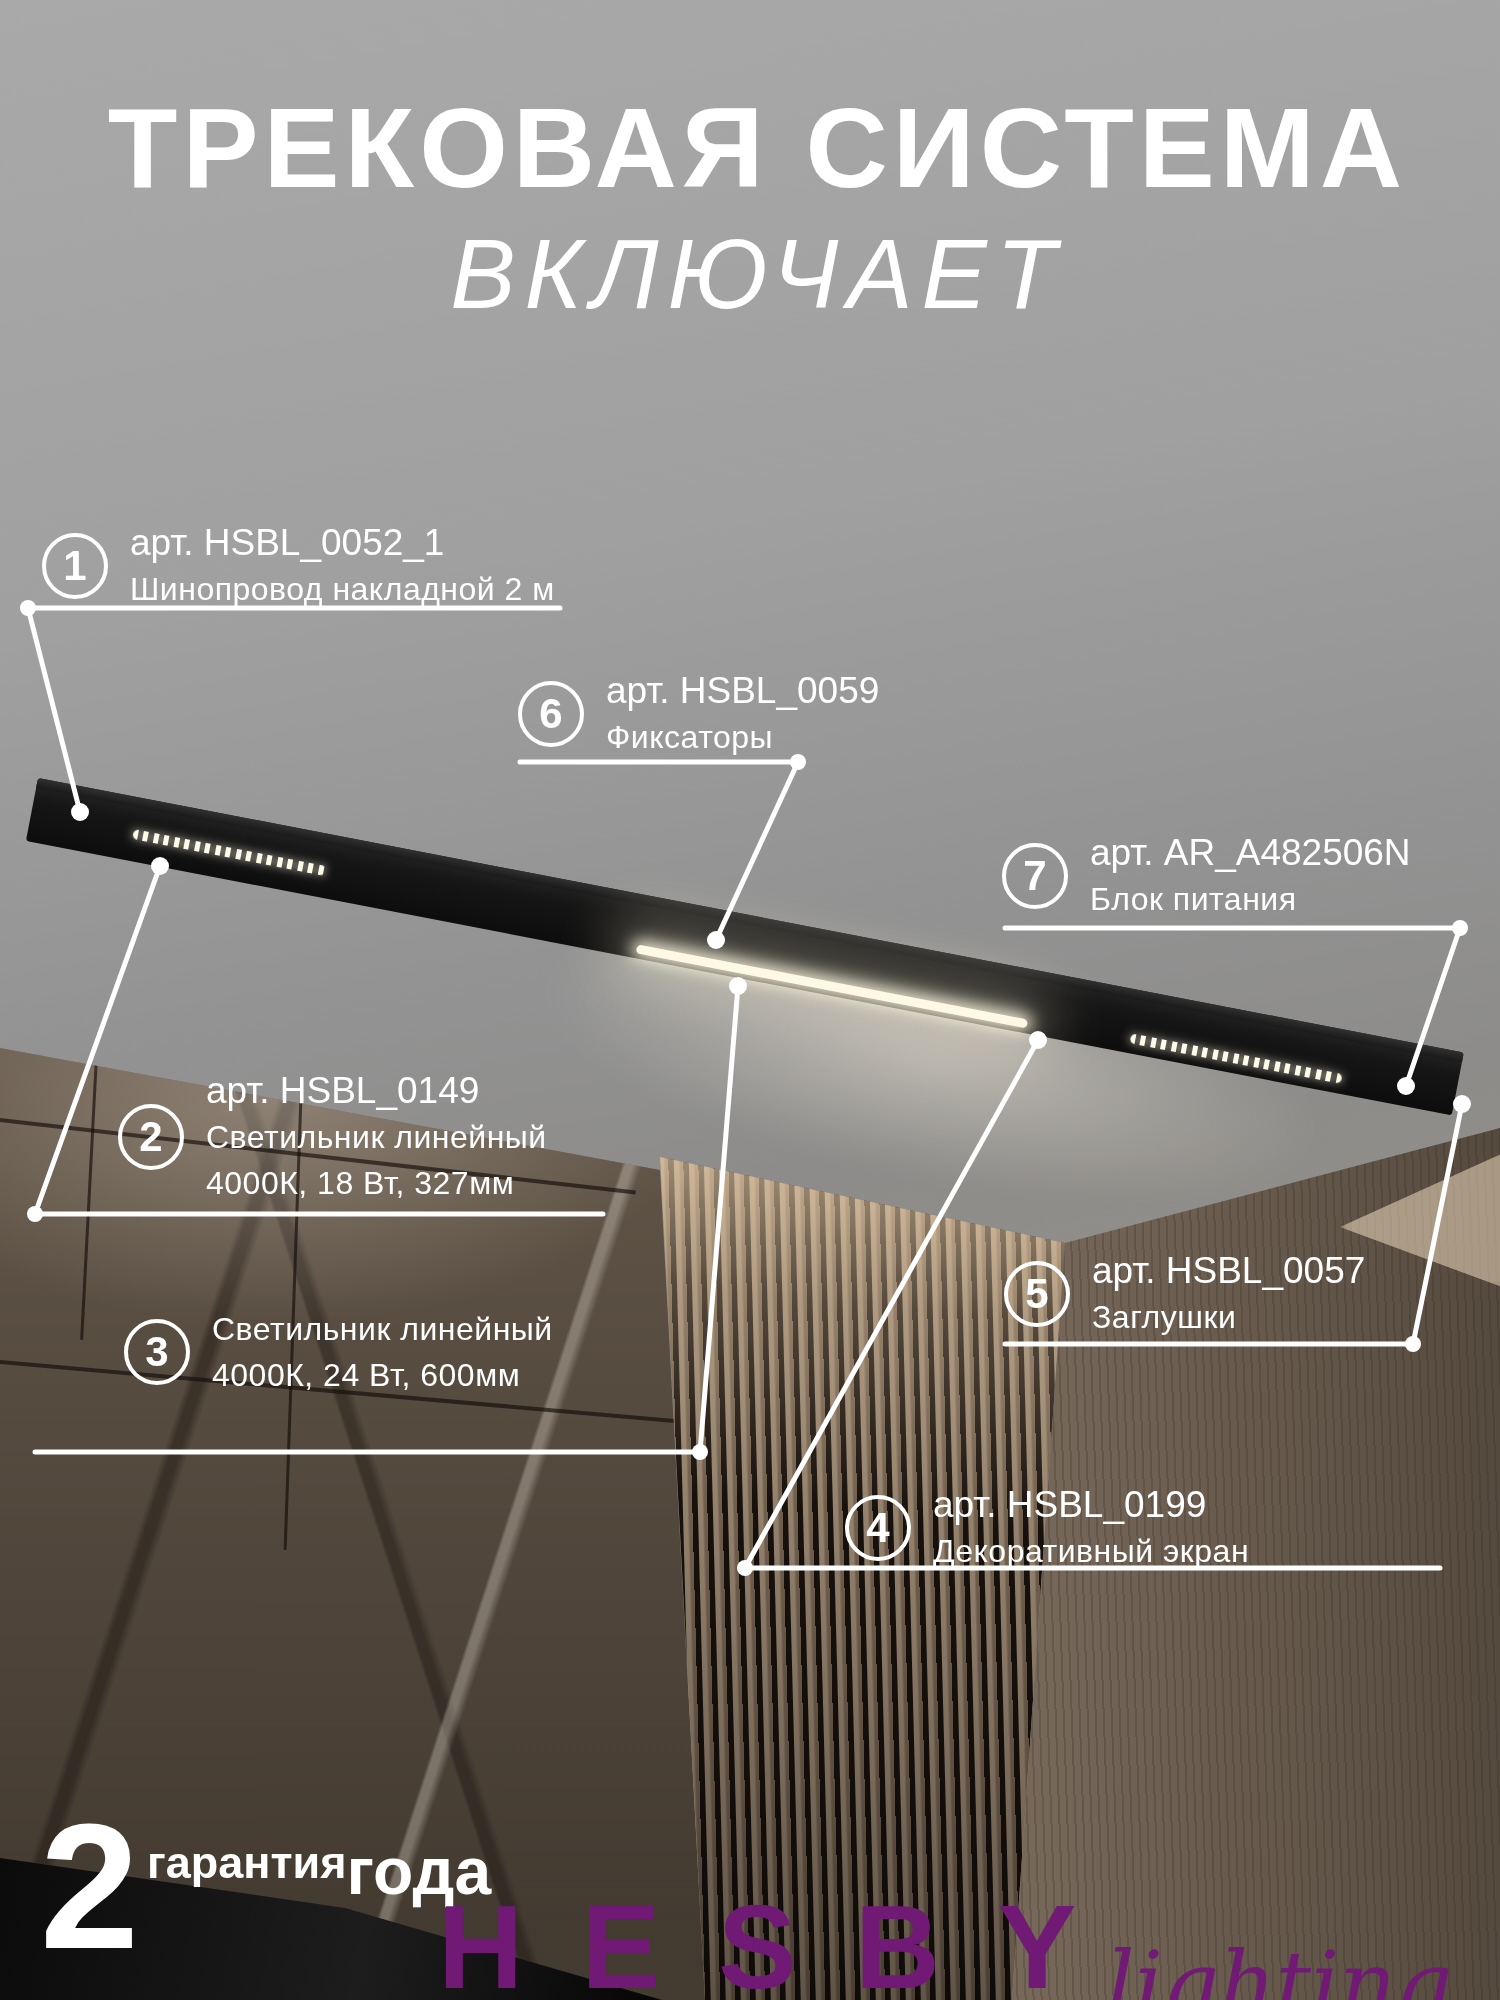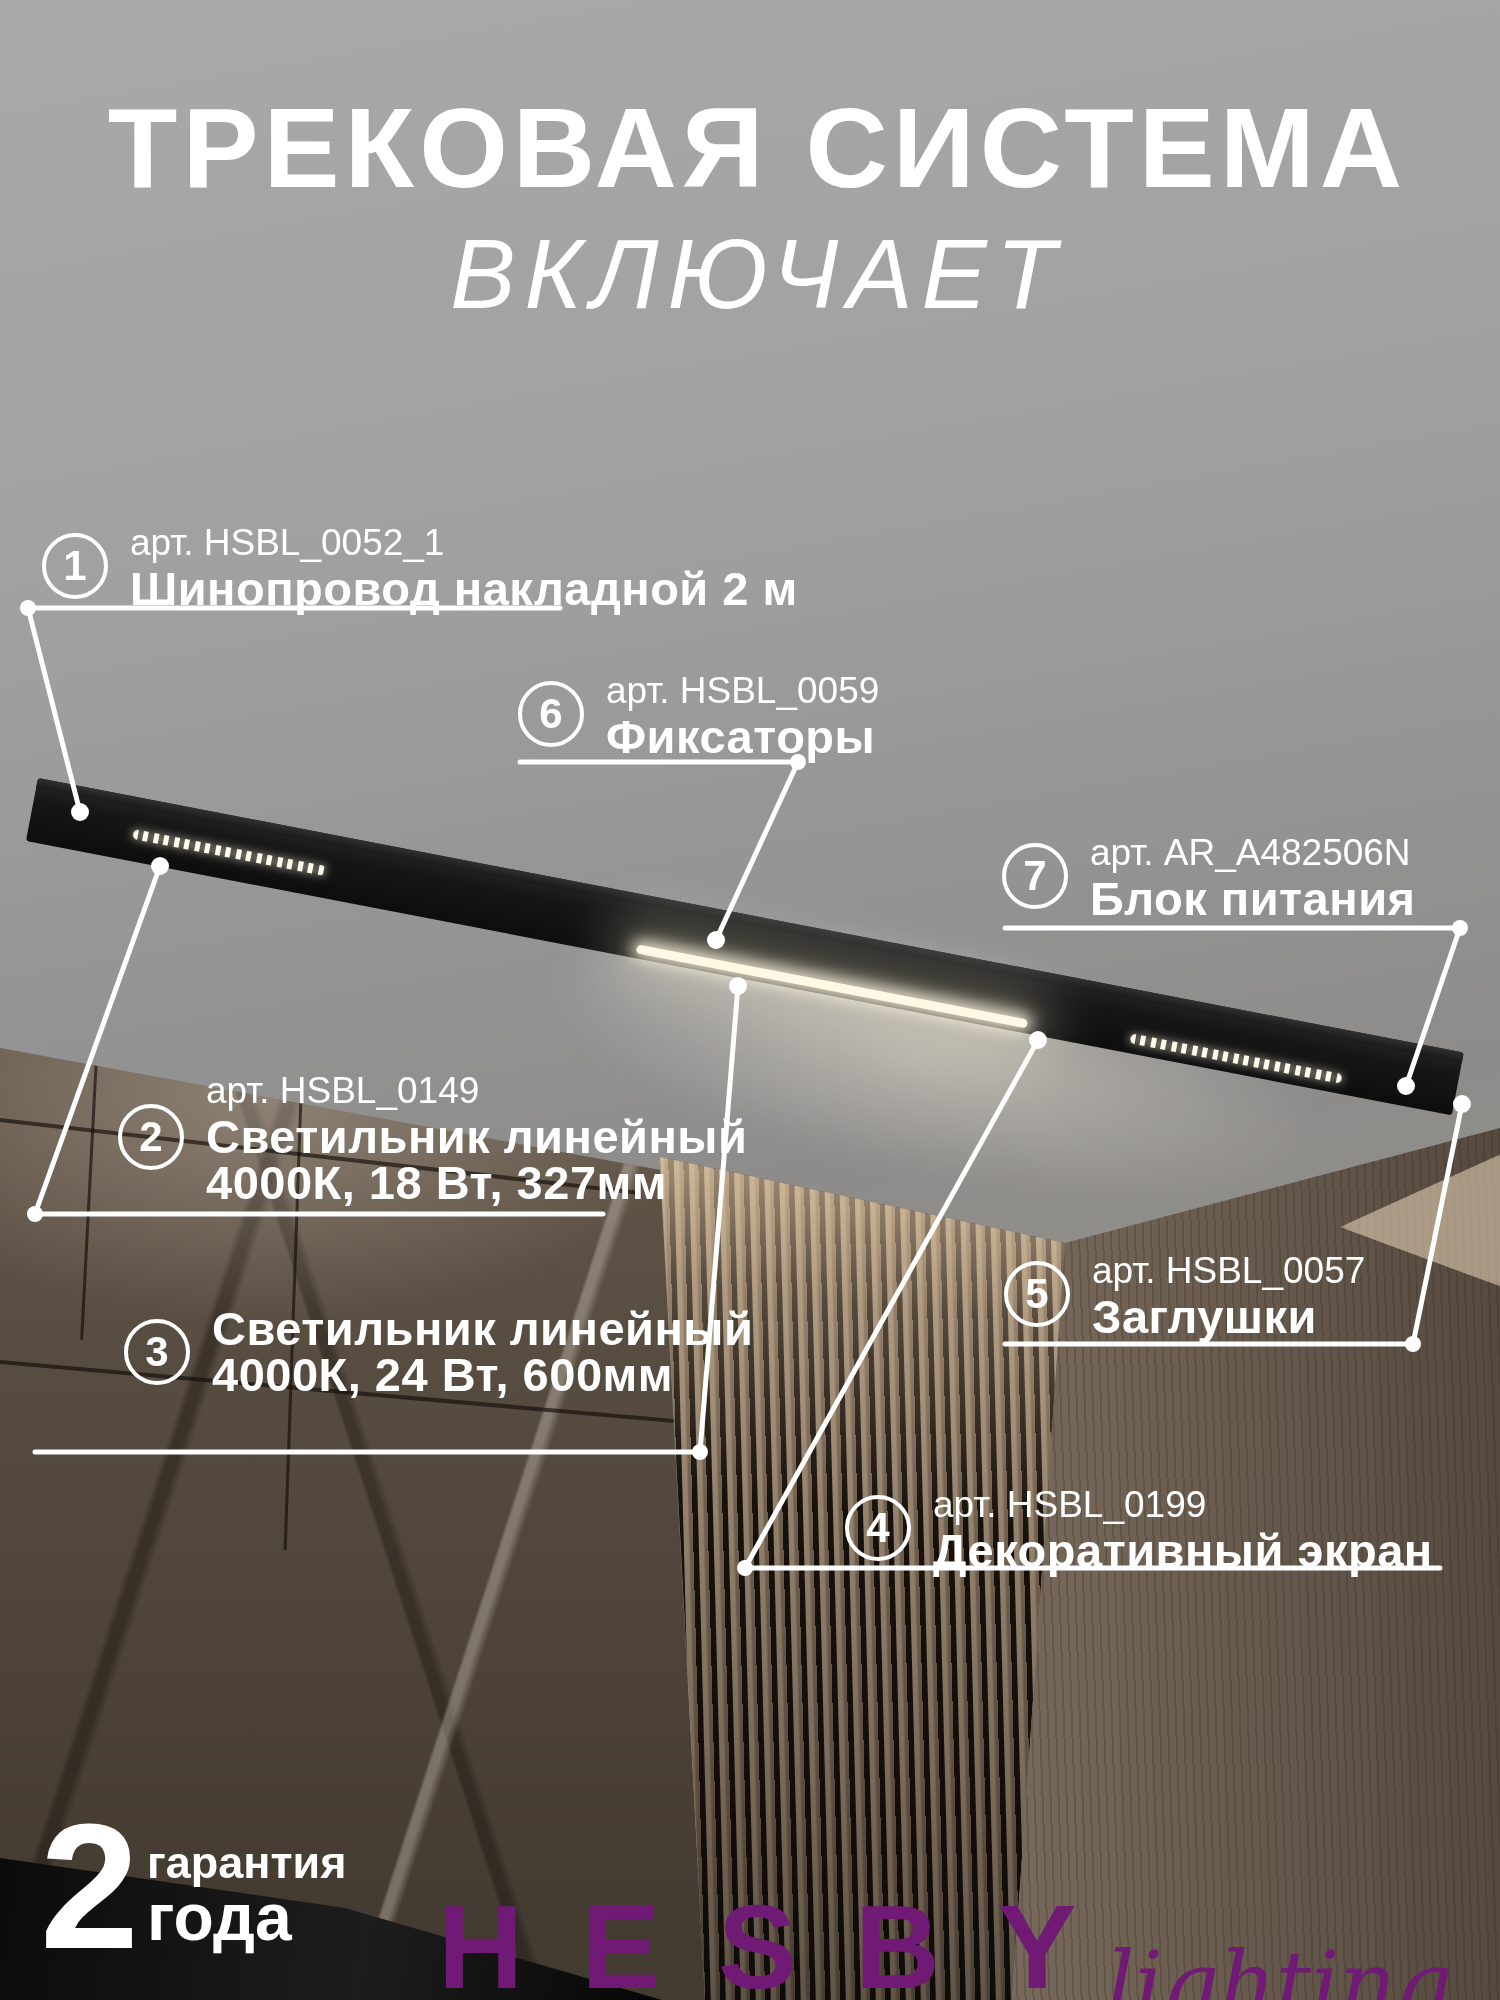--- a/index.html
+++ b/index.html
@@ -99,25 +99,25 @@
     color:#fff;font-size:98px;font-weight:200;letter-spacing:9px;white-space:nowrap;font-style:italic;
   }
   .callout{position:absolute;display:flex;align-items:center;gap:22px;color:#fff;}
   .badge{
     flex:0 0 auto;width:58px;height:58px;border:4px solid #fff;border-radius:50%;
     display:flex;align-items:center;justify-content:center;
     font-size:42px;font-weight:700;line-height:1;
   }
   .ctext{display:flex;flex-direction:column;}
   .art{font-size:37px;font-weight:400;line-height:46px;white-space:nowrap;}
-  .desc{font-size:47px;font-weight:700;line-height:46px;letter-spacing:.5px;white-space:nowrap;}
+  .desc{font-size:32px;font-weight:400;line-height:46px;letter-spacing:.5px;white-space:nowrap;}
   
   .warranty{position:absolute;left:40px;top:1812px;color:#fff;display:flex;}
   .w-num{font-size:178px;font-weight:800;line-height:150px;}
-  .w-col{display:flex;flex-direction:column;margin-left:8px;margin-top:28px;}
+  .w-col{display:flex;margin-left:8px;margin-top:28px;}
   .w-top{font-size:45px;font-weight:800;line-height:46px;}
   .w-bot{font-size:66px;font-weight:800;line-height:62px;}
   .brand{position:absolute;left:438px;top:1892px;color:#701a75;display:flex;align-items:flex-start;}
   .brand-name{font-size:118px;font-weight:600;letter-spacing:58px;line-height:110px;white-space:nowrap;}
   .brand-suffix{
     font-family:"DejaVu Serif","Liberation Serif",serif;font-style:italic;
     font-size:88px;font-weight:500;line-height:88px;margin-left:-28px;margin-top:48px;white-space:nowrap;
   }
 </style>
 </head>

